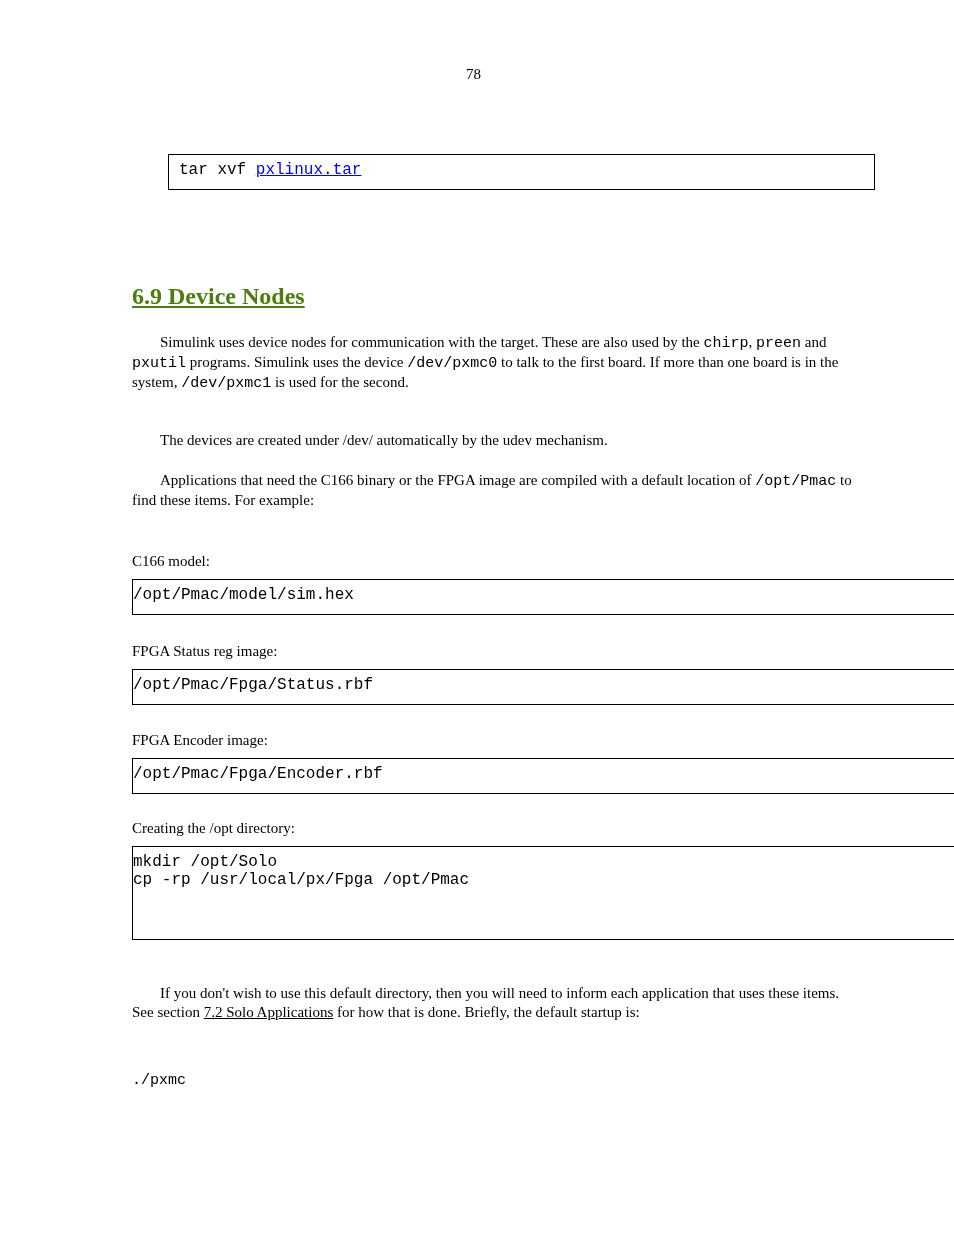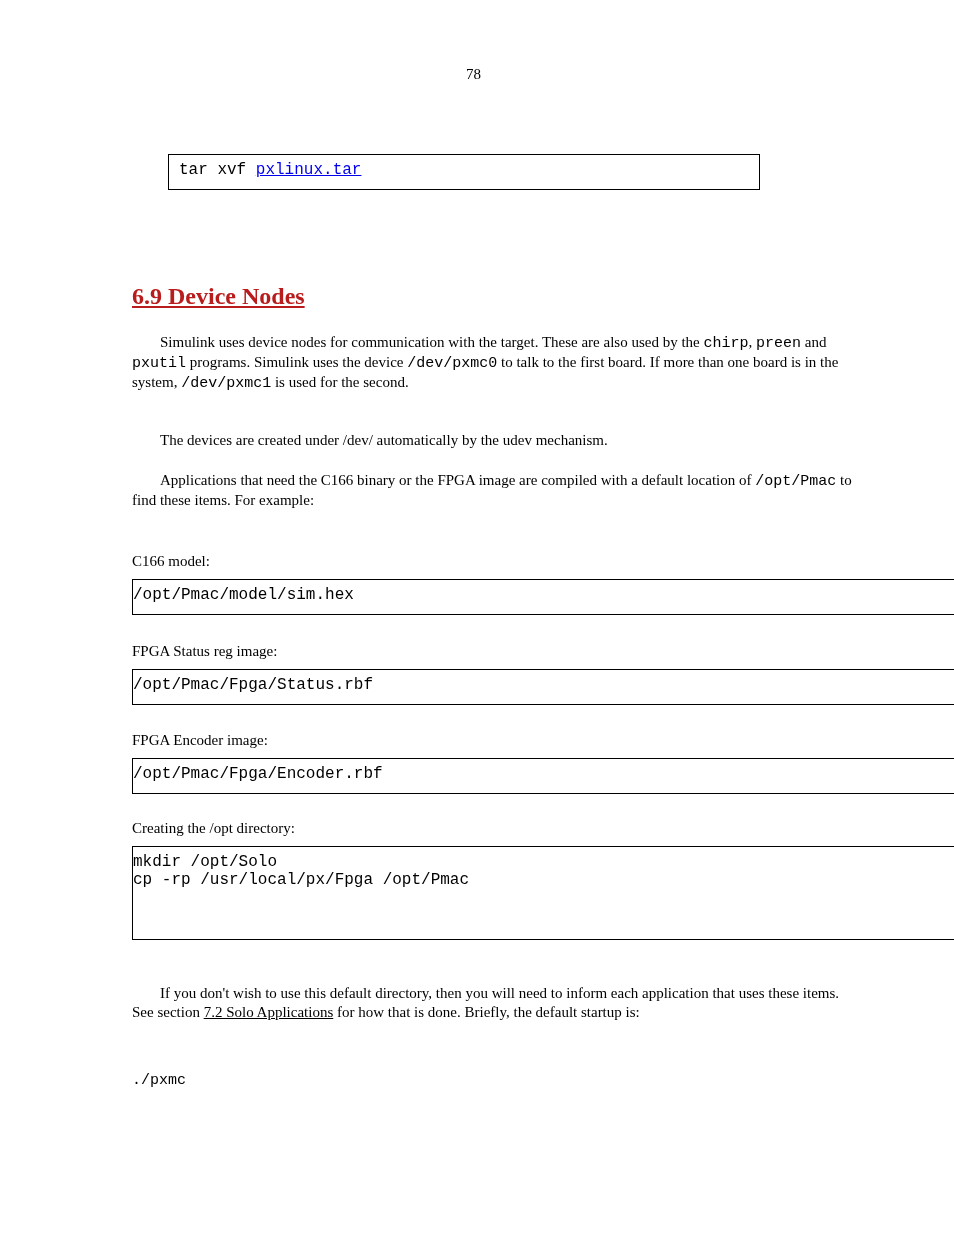--- a/index.html
+++ b/index.html
@@ -18,42 +18,42 @@
   .page-number {
     position: absolute;
     top: 66px;
     left: 466px;
     font-size: 15px;
   }
   .top-box {
     position: absolute;
     top: 154px;
     left: 168px;
-    width: 592px;
+    width: 707px;
     height: 36px;
     border: 1px solid #000;
     box-sizing: border-box;
     padding: 6px 10px;
     font-family: "Courier New", Courier, monospace;
     font-size: 16px;
     line-height: 18px;
     white-space: nowrap;
   }
   .top-box a {
     color: #0000ee;
     text-decoration: underline;
   }
   .section-heading {
     position: absolute;
     left: 132px;
     font-size: 24px;
     font-weight: bold;
   }
   .section-heading a {
-    color: #b91c1c;
+    color: #4d7c0f;
     text-decoration: underline;
   }
   .para {
     position: absolute;
     left: 132px;
     width: 725px;
     font-size: 15px;
     line-height: 19px;
   }
   .mono {

